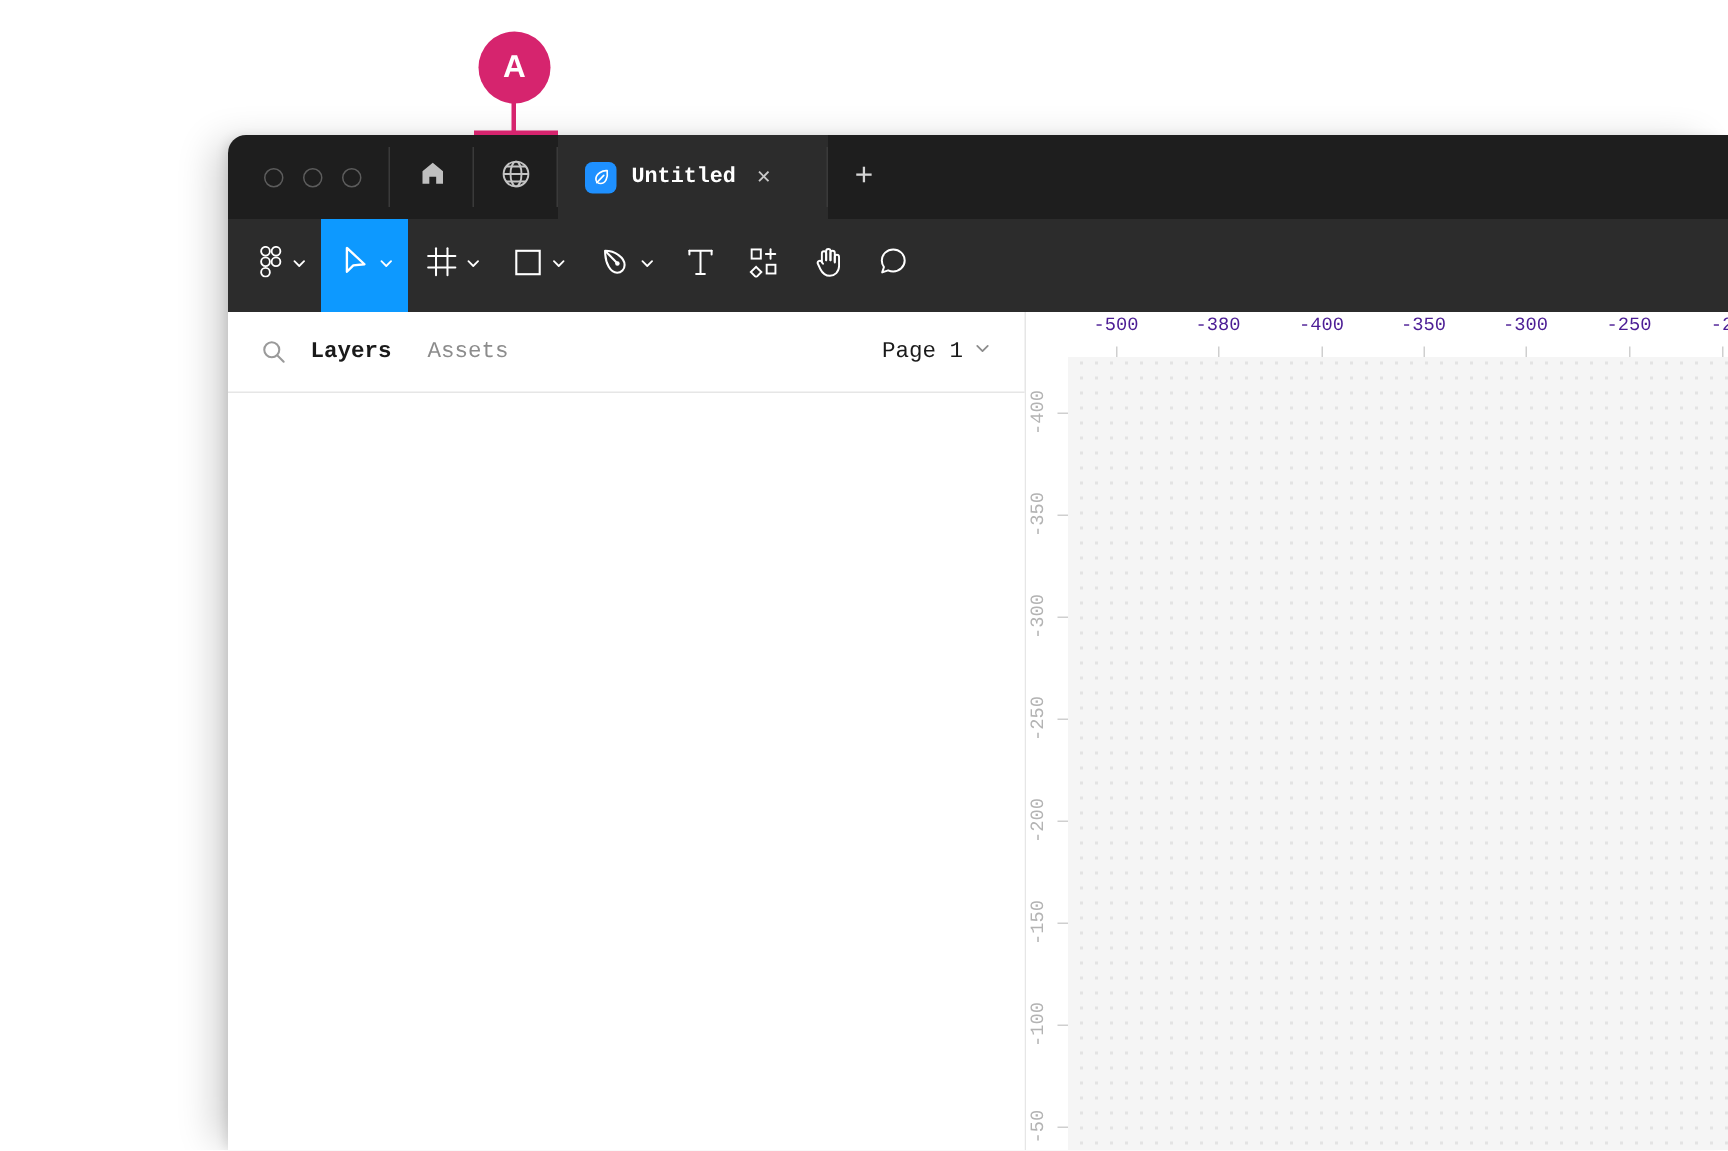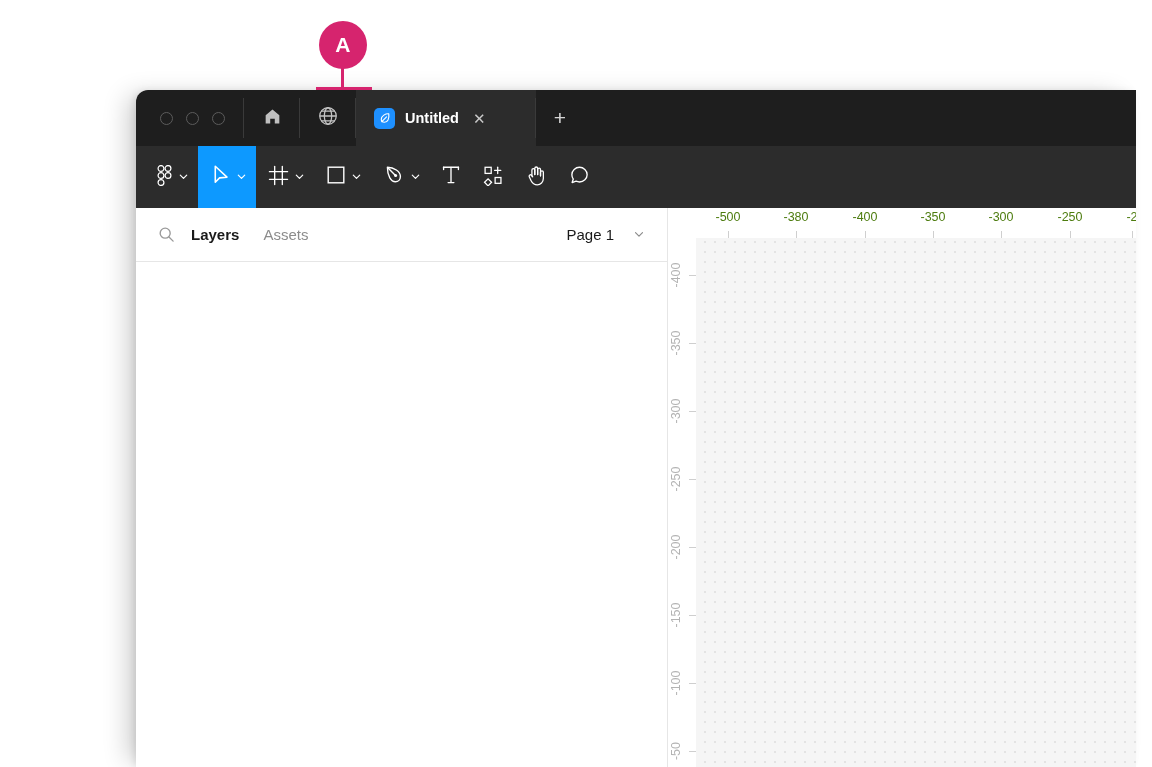--- a/index.html
+++ b/index.html
@@ -59,29 +59,30 @@
     left: 316px;
     top: 87px;
     width: 56px;
     height: 3px;
     background: #D6246E;
   }
 
   
   #window {
     position: absolute;
-    left: 136px;
+    left: 152px;
     top: 90px;
     width: 1000px;
     height: 677px;
     border-top-left-radius: 12px;
     overflow: hidden;
     background: #ffffff;
     box-shadow: -14px 0 26px -6px rgba(0,0,0,0.20), -3px 0 8px -2px rgba(0,0,0,0.12);
     z-index: 20;
+    font-family: Liberation Mono, monospace;
   }
 
   
   #titlebar {
     position: relative;
     height: 56px;
     background: #1E1E1E;
     display: flex;
     align-items: stretch;
   }
@@ -210,21 +211,21 @@
     margin-right: 24px;
     cursor: pointer;
     white-space: nowrap;
   }
   .panel-tab.sel { color: #1A1A1A; font-weight: bold; text-align: center; }
   .panel-tab.unsel { color: #8C8C8C; }
   #page-select {
     margin-left: auto;
     display: flex;
     align-items: center;
-    gap: 19px;
+    gap: 7px;
     font-size: 15px;
     color: #1A1A1A;
     cursor: pointer;
   }
   #panel-body { position: absolute; top: 54px; left: 0; right: 0; bottom: 0; background:#fff; }
 
   
   #canvas-area {
     position: relative;
     flex: 1;
@@ -249,21 +250,21 @@
     position: absolute;
     left: 0; top: 30px;
     width: 28px; bottom: 0;
     background: #ffffff;
     z-index: 4;
   }
   .h-tick-label {
     position: absolute;
     top: 2px;
     font-size: 12.5px;
-    color: #4d7c0f;
+    color: #4c1d95;
     transform: translateX(-50%);
     white-space: nowrap;
   }
   .h-tick-mark {
     position: absolute;
     bottom: 0;
     width: 1px;
     height: 7px;
     background: #CFCFCF;
   }

